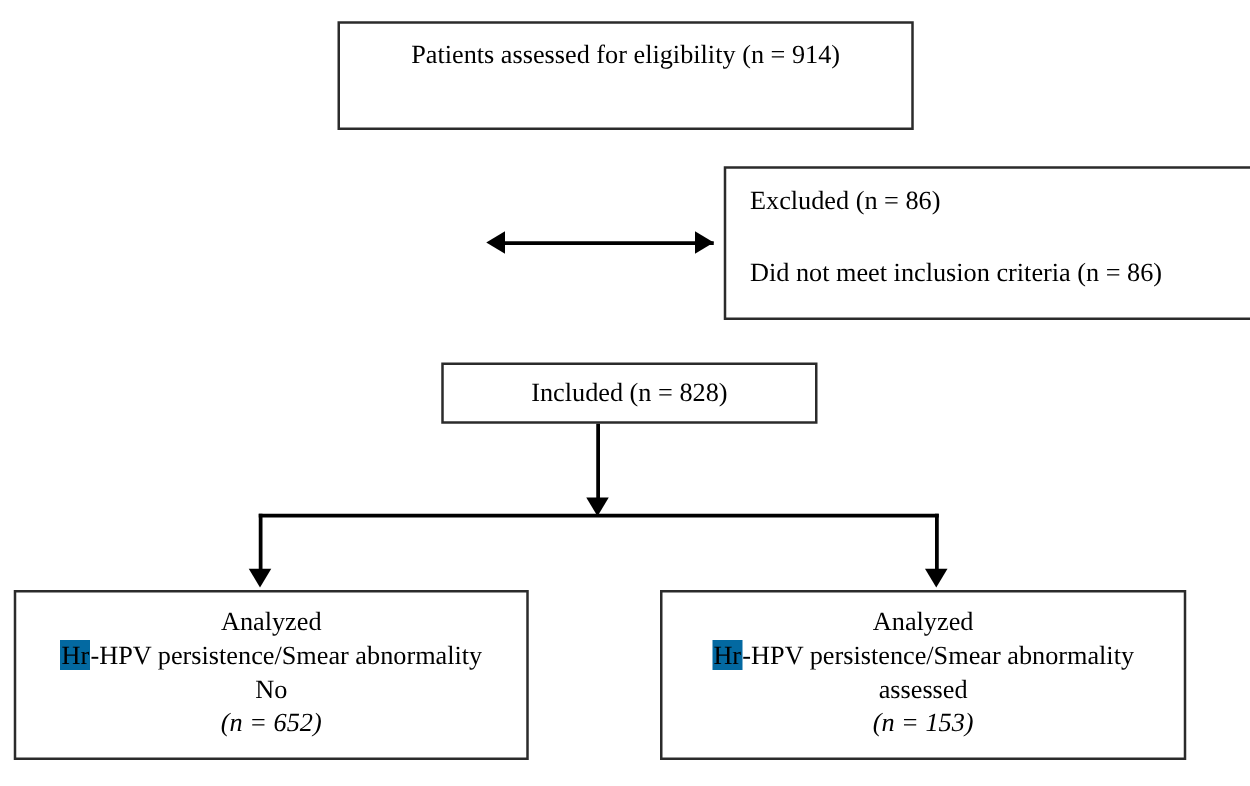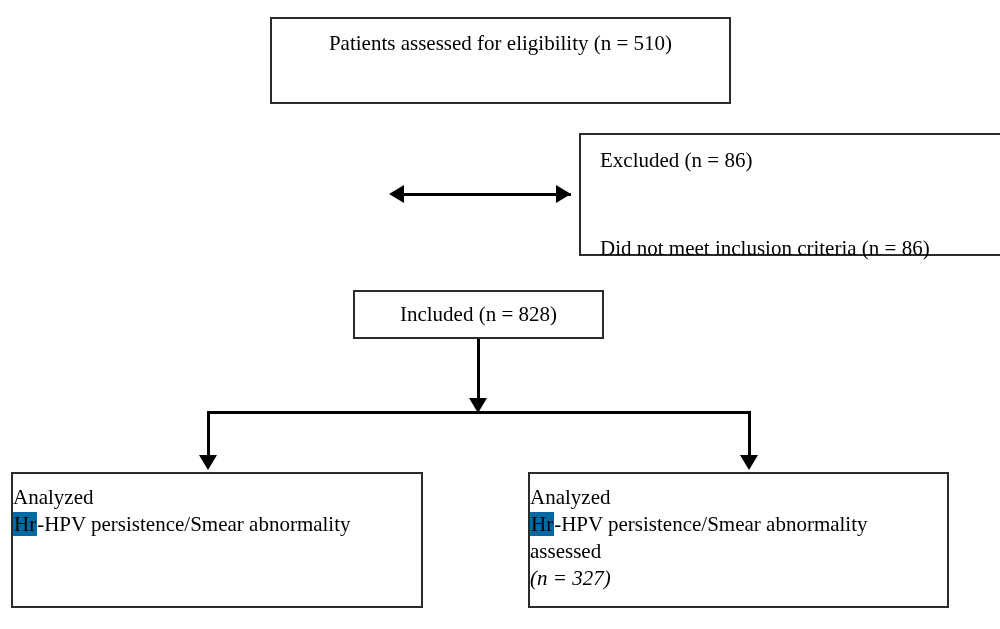--- a/index.html
+++ b/index.html
@@ -55,28 +55,27 @@
   }
   #box-excluded .line-1 {
     position: absolute;
     top: 13px;
     left: 19px;
   }
   #box-excluded .line-2 {
     position: absolute;
     top: 71px;
     left: 19px;
-    margin-top: 30px;
   }
 
   
   #box-included {
     left: 353px;
     top: 290px;
-    width: 251px;
+    width: 301px;
     height: 49px;
   }
   #box-included .box-text {
     position: absolute;
     top: 10px;
     left: 0;
     right: 0;
     text-align: center;
   }
 
@@ -91,21 +90,21 @@
     left: 528px;
     top: 472px;
     width: 421px;
     height: 136px;
   }
   .analyzed-stack {
     position: absolute;
     top: 10px;
     left: 0;
     right: 0;
-    text-align: left;
+    text-align: center;
   }
   .analyzed-stack .ln {
     font-size: 21px;
     line-height: 1.29;
     white-space: nowrap;
   }
   .hl {
     background: #0369a1;
     padding: 0 1px;
   }
@@ -199,21 +198,21 @@
     left: 740px;
     top: 455px;
   }
 </style>
 </head>
 <body>
 
 <div id="canvas">
 
   <div class="box" id="box-eligibility">
-    <div class="box-text">Patients assessed for eligibility (n = 510)</div>
+    <div class="box-text">Patients assessed for eligibility (n = 914)</div>
   </div>
 
   <div class="h-line" id="conn-excl-line"></div>
   <div class="arrow-right" id="conn-excl-head-right"></div>
   <div class="arrow-left" id="conn-excl-head-left"></div>
 
   <div class="box" id="box-excluded">
     <div class="box-text line-1">Excluded (n = 86)</div>
     <div class="box-text line-2">Did not meet inclusion criteria (n = 86)</div>
   </div>
@@ -228,25 +227,27 @@
   <div class="h-line" id="conn-split-h"></div>
   <div class="v-line" id="conn-split-left-v"></div>
   <div class="v-line" id="conn-split-right-v"></div>
   <div class="arrow-down" id="conn-split-left-head"></div>
   <div class="arrow-down" id="conn-split-right-head"></div>
 
   <div class="box" id="box-analyzed-left">
     <div class="analyzed-stack">
       <div class="ln">Analyzed</div>
       <div class="ln"><span class="hl">Hr</span><span>-HPV persistence/Smear abnormality</span></div>
+      <div class="ln">No</div>
+      <div class="ln italic-n">(n = 652)</div>
     </div>
   </div>
 
   <div class="box" id="box-analyzed-right">
     <div class="analyzed-stack">
       <div class="ln">Analyzed</div>
       <div class="ln"><span class="hl">Hr</span><span>-HPV persistence/Smear abnormality</span></div>
       <div class="ln">assessed</div>
-      <div class="ln italic-n">(n = 327)</div>
+      <div class="ln italic-n">(n = 153)</div>
     </div>
   </div>
 
 </div>
 
 </body></html>

